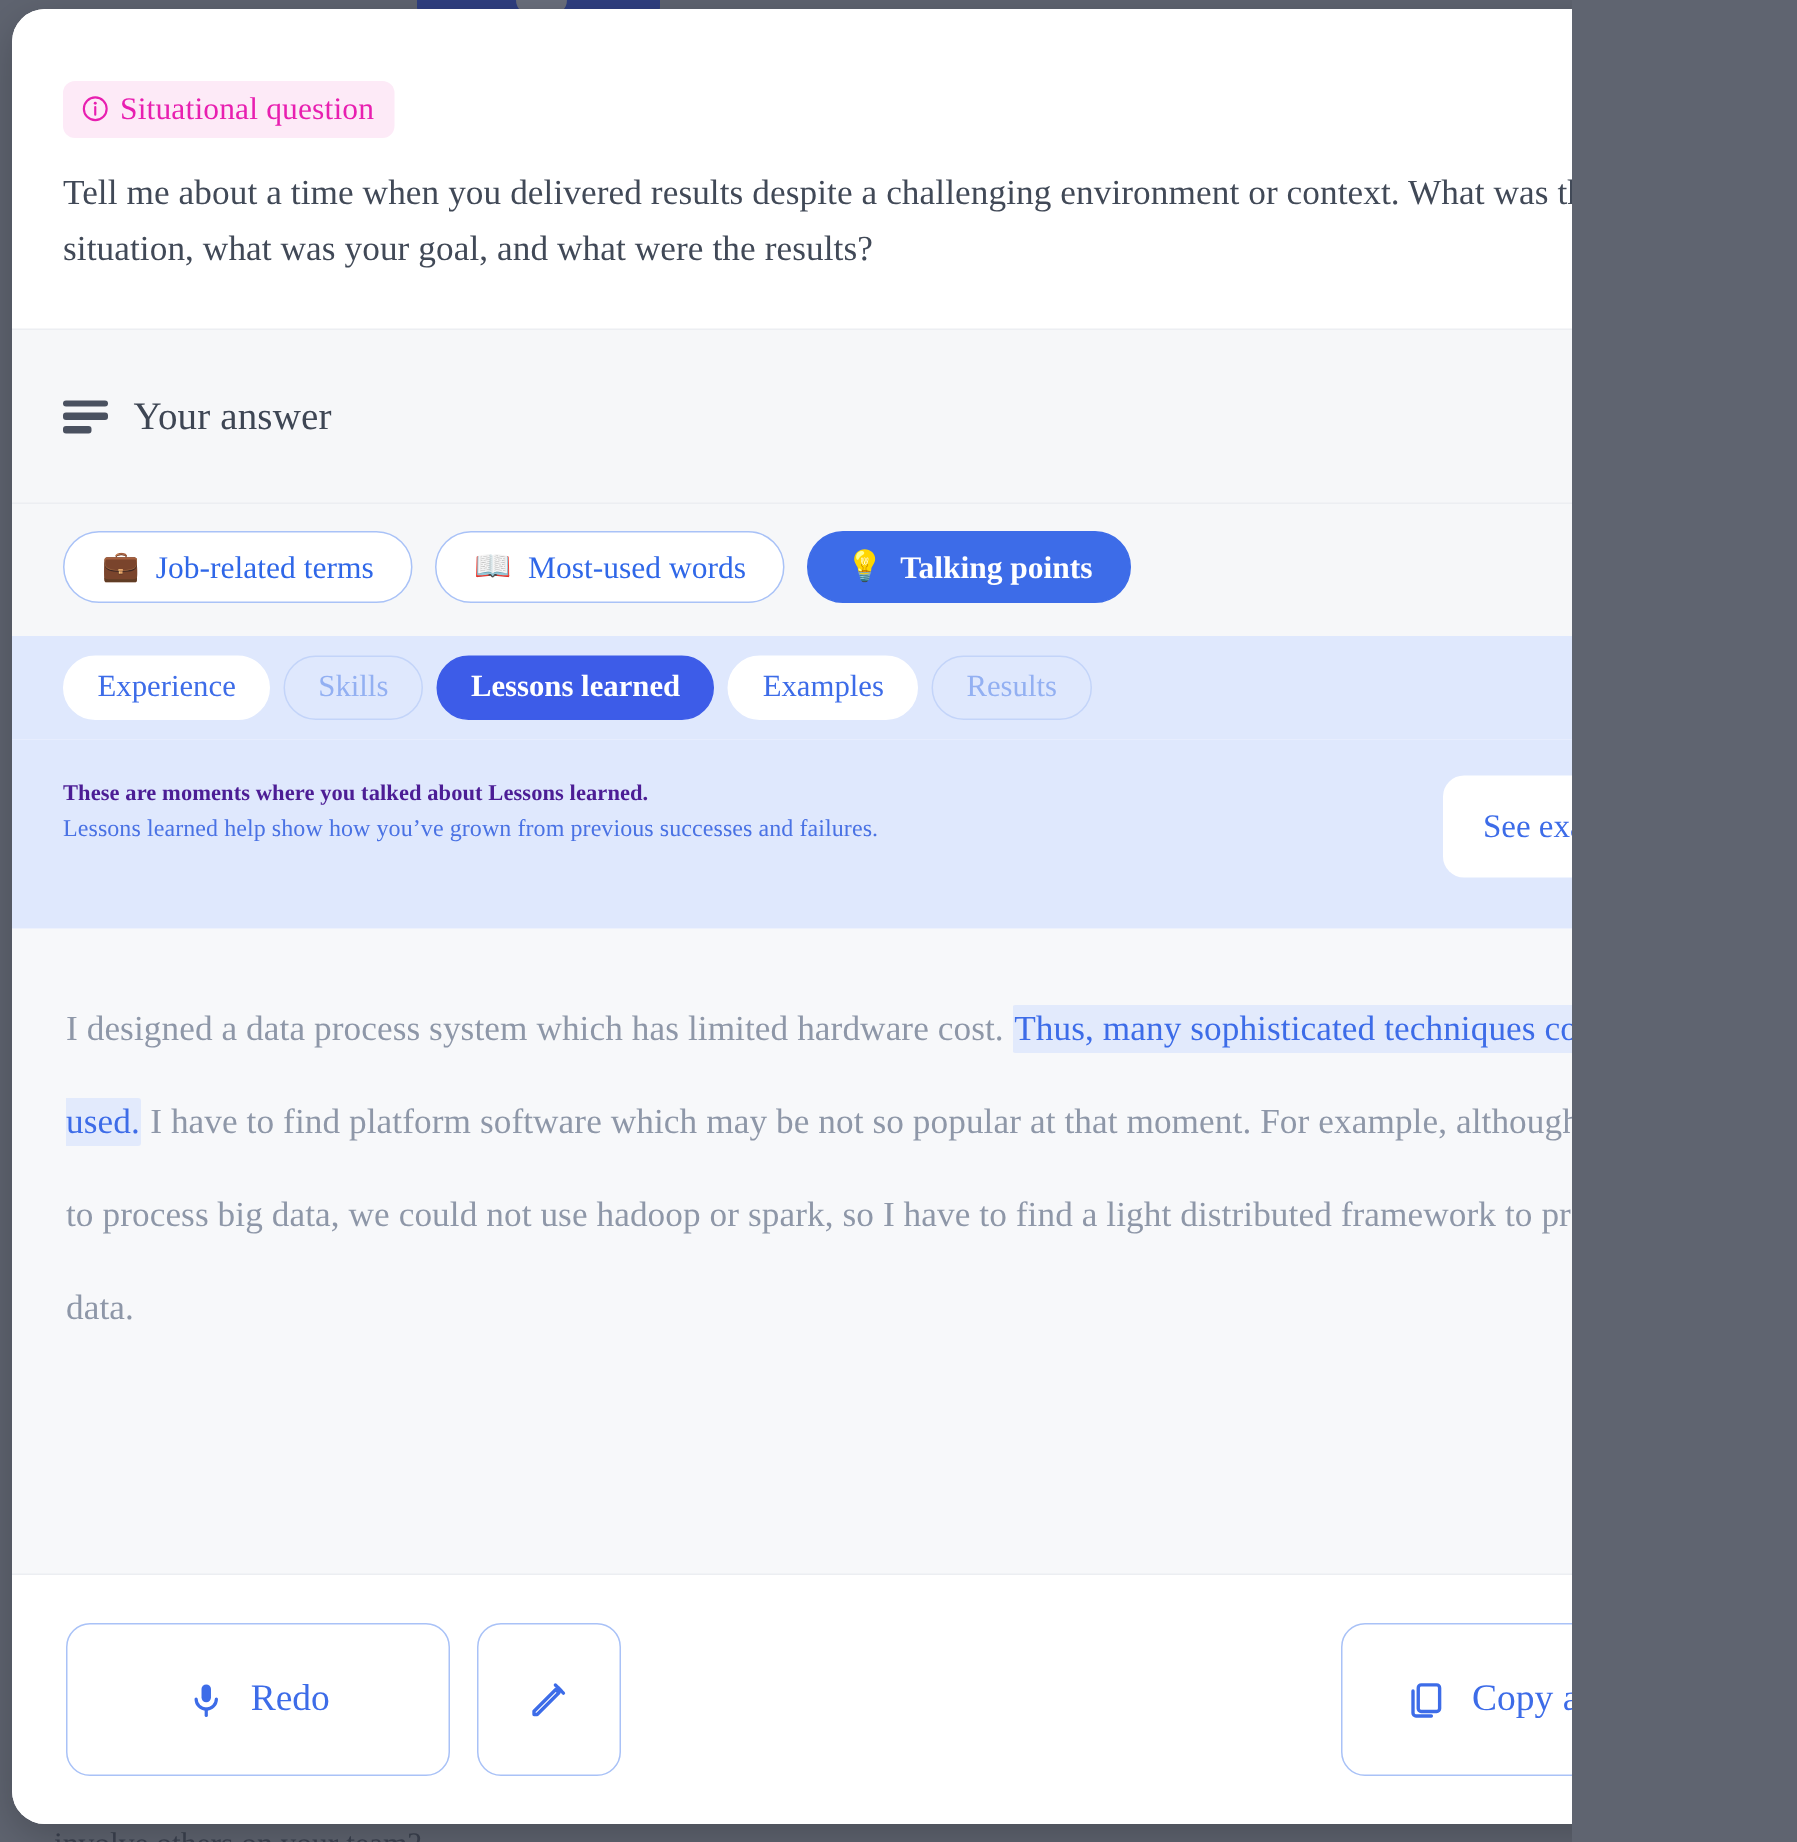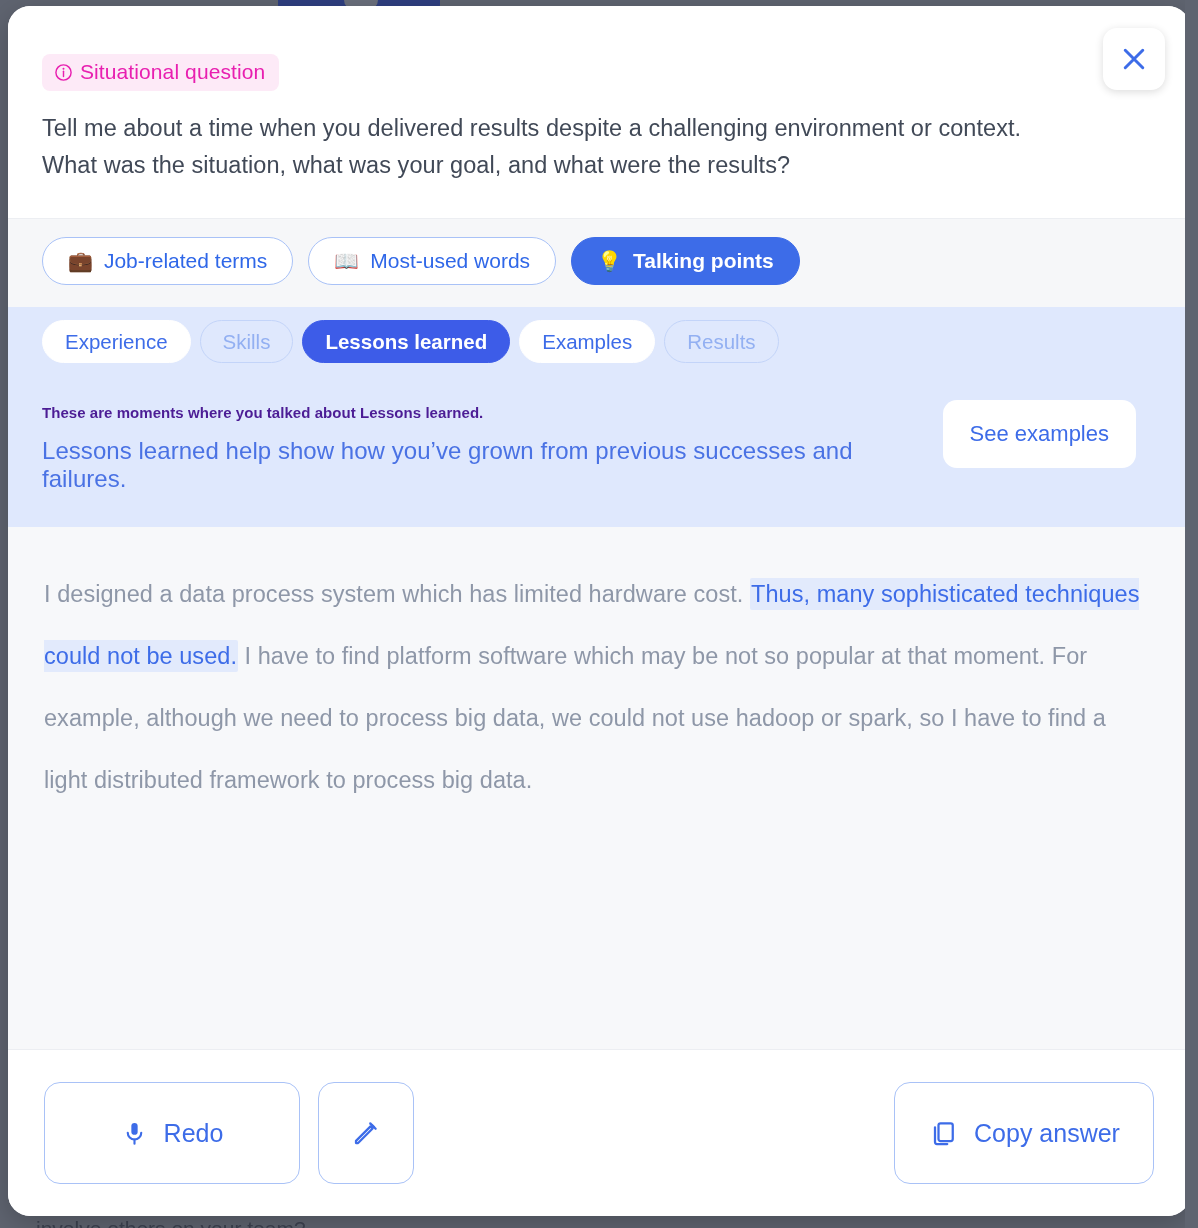--- a/index.html
+++ b/index.html
@@ -8,24 +8,25 @@
     width: 1198px;
     height: 1228px;
     overflow: hidden;
     font-family: "Liberation Sans", sans-serif;
     background: #5f6470;
   }
 
   
   #page-root {
     position: relative;
-    width: 1185px;
+    width: 1048px;
     height: 1228px;
     background: #5f6470;
     overflow: hidden;
+    font-family: Liberation Serif, serif;
   }
 
   
   #top-peek {
     position: absolute;
     top: 0; left: 278px;
     width: 162px; height: 11px;
     background: #2f3f80;
     border-radius: 0 0 6px 6px;
   }
@@ -220,23 +221,23 @@
     justify-content: space-between;
   }
   #info-text-wrap { max-width: 900px; padding-top: 4px; }
   #info-title {
     color: #4c1d95;
     font-size: 15px;
     font-weight: 700;
     letter-spacing: .05px;
   }
   #info-sub {
-    margin-top: 16px;
+    margin-top: 6px;
     color: #4a72e4;
-    font-size: 24px;
+    font-size: 16px;
     letter-spacing: .05px;
   }
   #see-examples-btn {
     background: #ffffff;
     color: #3d6ce8;
     font-size: 22px;
     border-radius: 14px;
     padding: 21px 27px;
     cursor: pointer;
     white-space: nowrap;
@@ -314,20 +315,33 @@
         <svg width="19" height="19" viewBox="0 0 24 24">
           <circle cx="12" cy="12" r="9.6" fill="none" stroke="#e81fb0" stroke-width="1.8"></circle>
           <circle cx="12" cy="7.3" r="1.25" fill="#e81fb0"></circle>
           <path d="M12 10.5 V17" stroke="#e81fb0" stroke-width="1.8" stroke-linecap="round"></path>
         </svg>
         <span>Situational question</span>
       </div>
       <div id="question-text">Tell me about a time when you delivered results despite a challenging environment or context. What was the situation, what was your goal, and what were the results?</div>
     </div>
 
+    <div id="answer-header">
+      <span id="list-icon">
+        <i></i>
+          <i></i>
+          <i></i>
+      </span>
+      <span id="answer-header-title">Your answer</span>
+      <div id="collapse-btn">
+        <svg width="30" height="30" viewBox="0 0 24 24">
+          <path d="M6 14.5 L12 8.8 L18 14.5" stroke="#3d6ce8" stroke-width="2.5" stroke-linecap="round" stroke-linejoin="round" fill="none"></path>
+        </svg>
+      </div>
+    </div>
 
     <div id="chips-row">
       <div class="chip outline">
         <span class="emoji">💼</span>
         <span>Job-related terms</span>
       </div>
       <div class="chip outline">
         <span class="emoji">📖</span>
         <span>Most-used words</span>
       </div>

